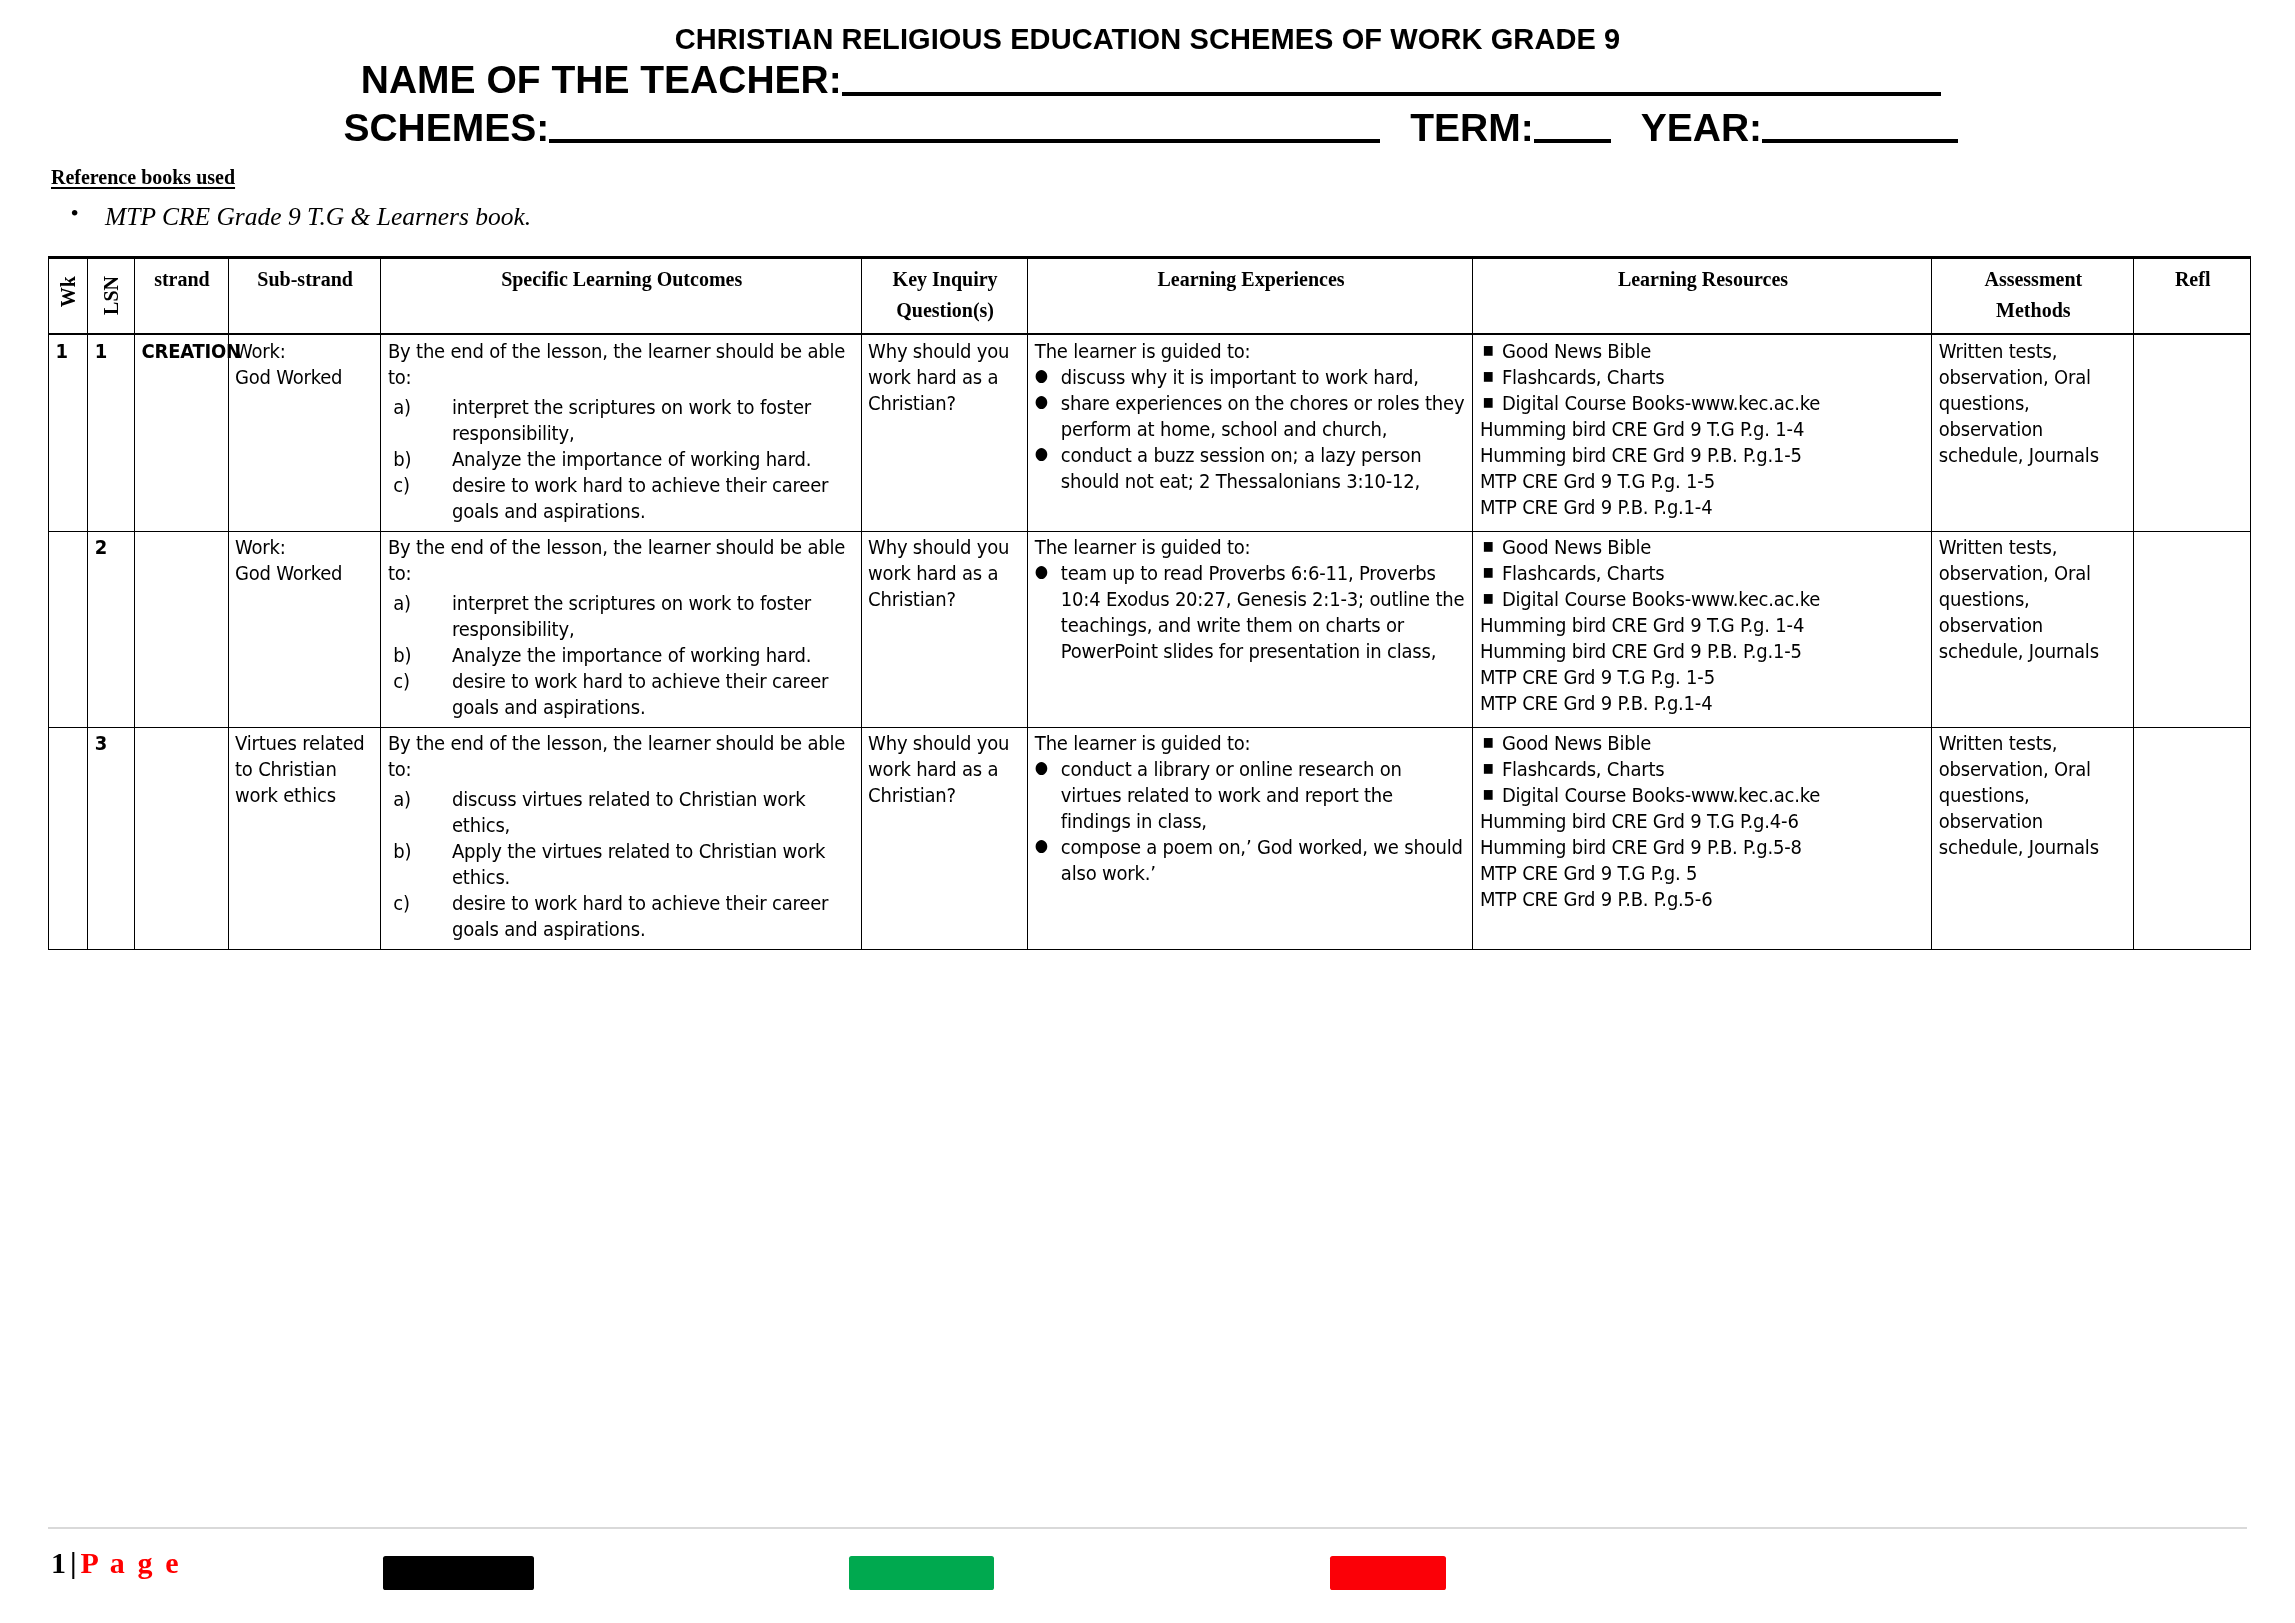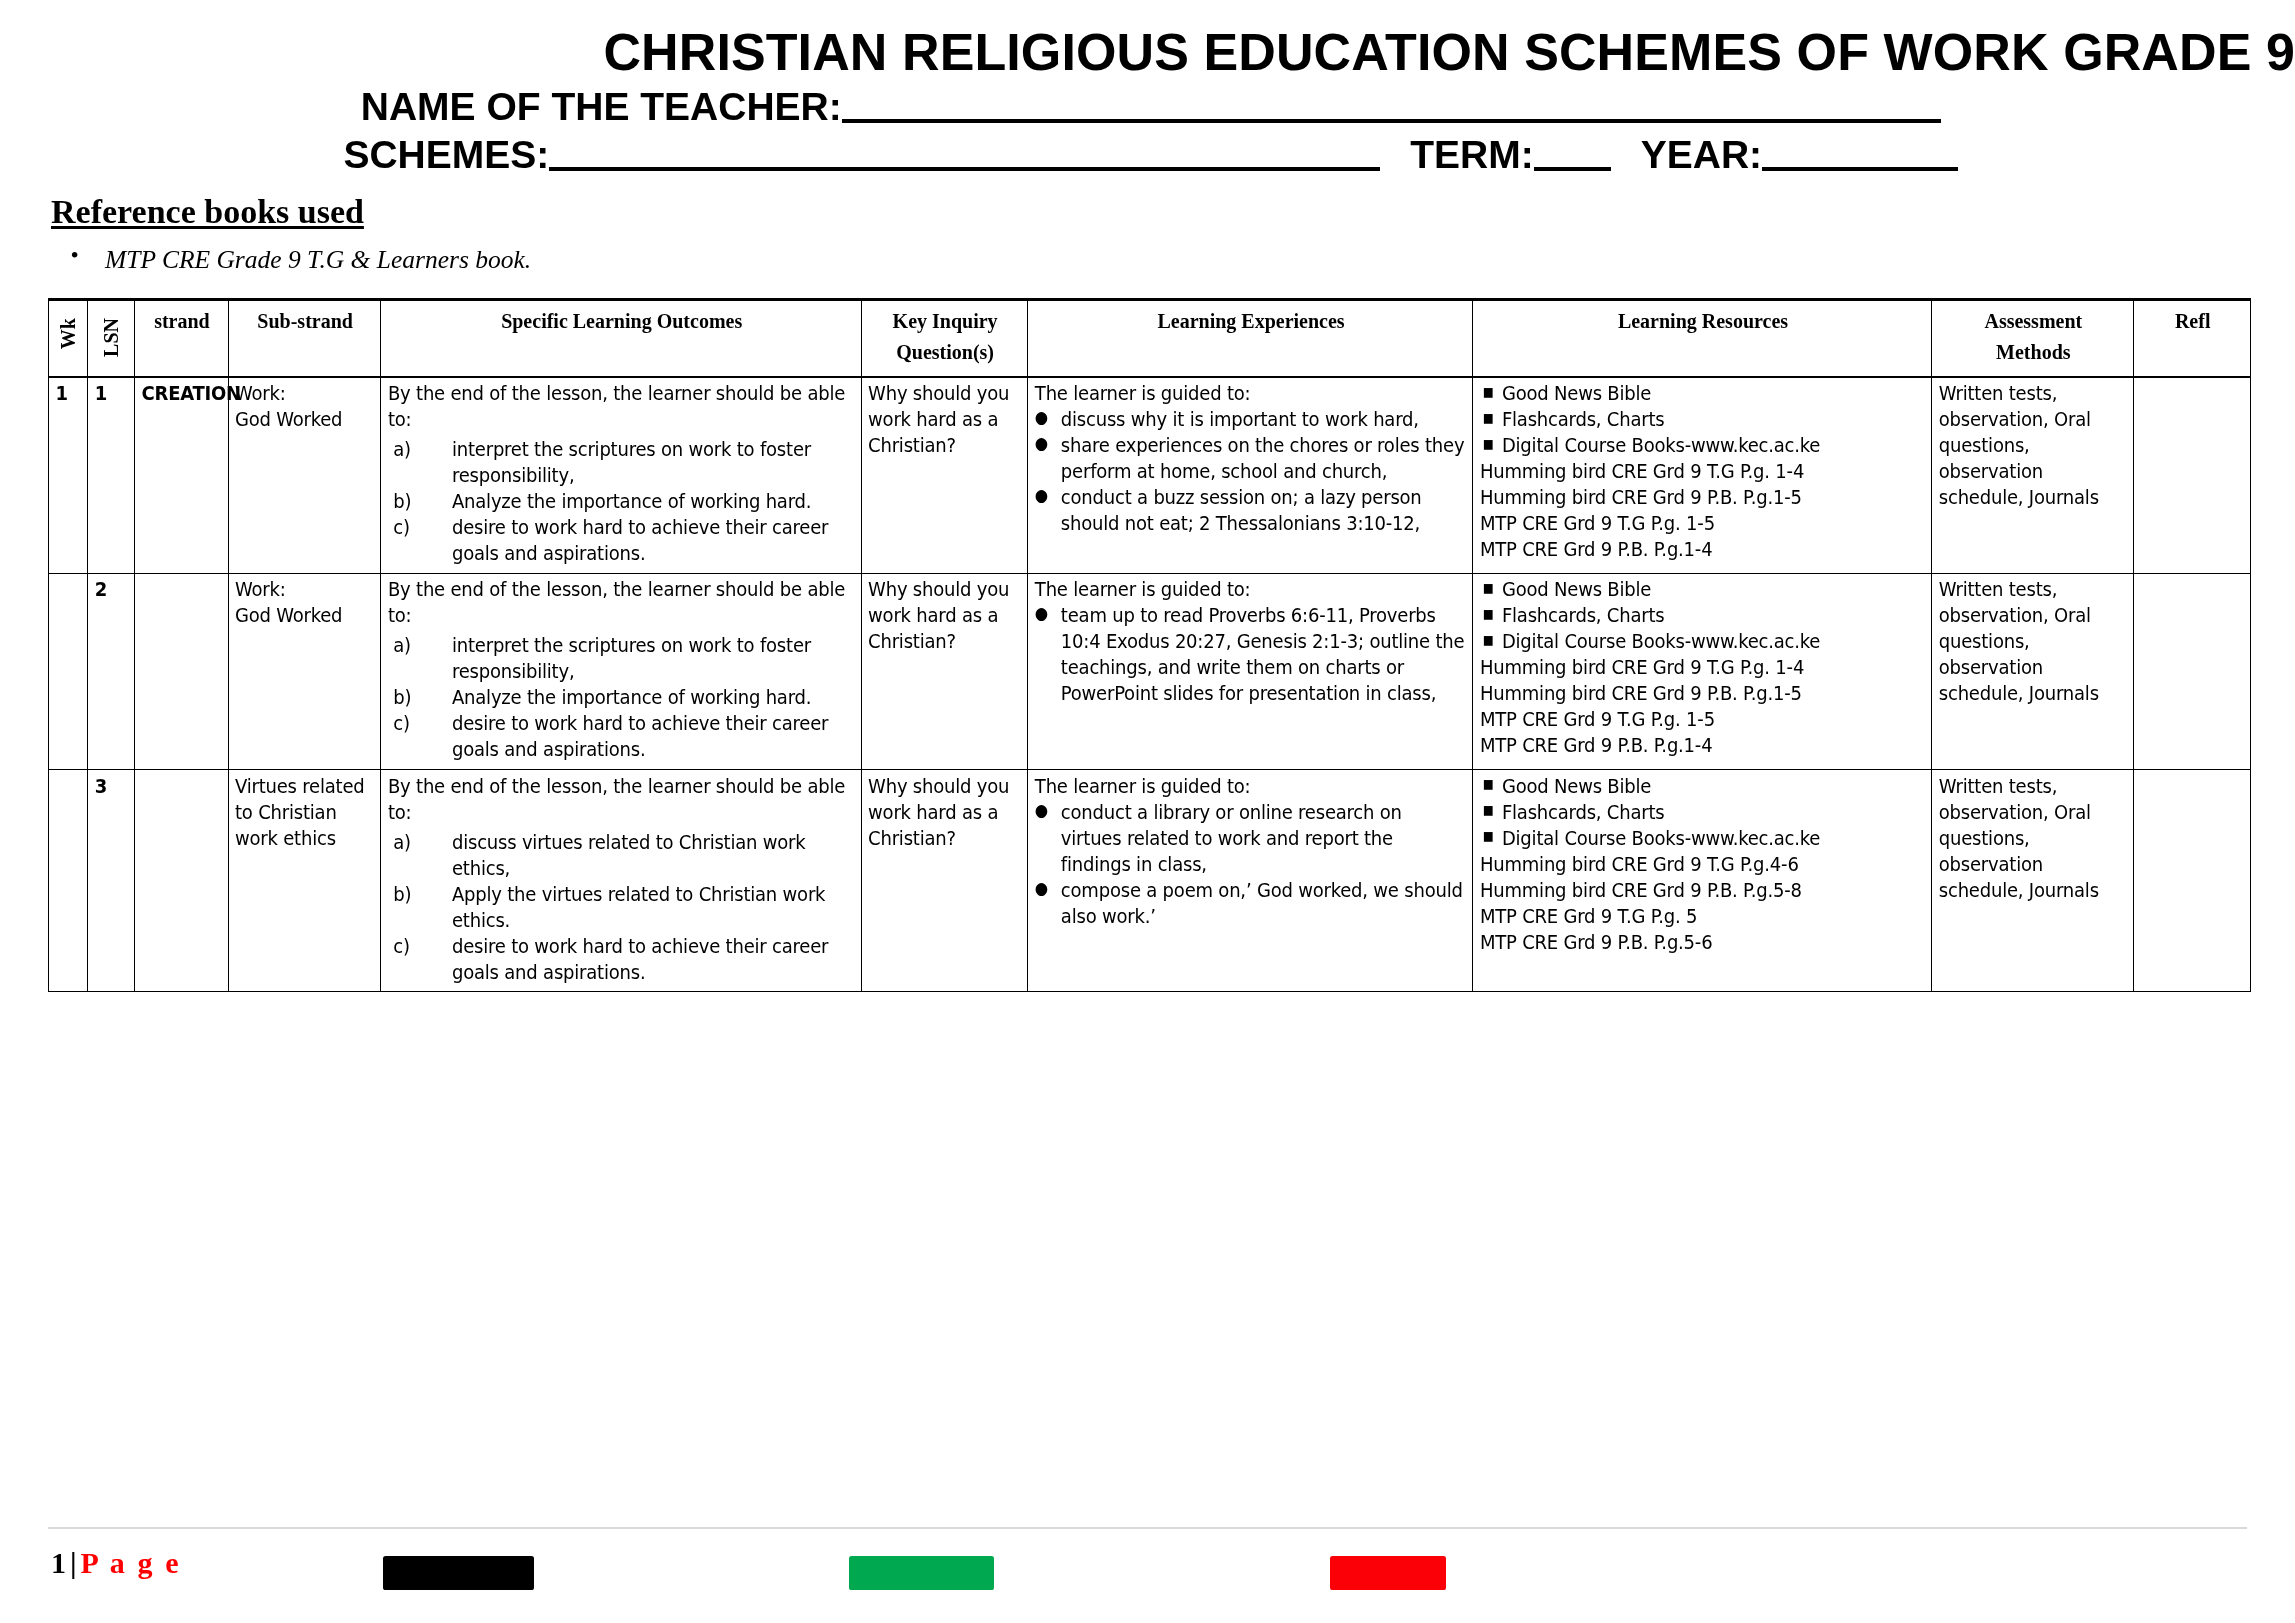--- a/index.html
+++ b/index.html
@@ -19,25 +19,24 @@
   }
 
   
   .doc-header {
     padding-top: 22px;
     text-align: center;
   }
   .doc-title {
     font-family: "Liberation Sans", sans-serif;
     font-weight: bold;
-    font-size: 52px;
+    font-size: 29px;
     letter-spacing: 0.1px;
     line-height: 1.18;
     white-space: nowrap;
-    text-align: right;
   }
   .header-line {
     font-family: "Liberation Sans", sans-serif;
     font-weight: bold;
     font-size: 39px;
     line-height: 1.22;
     white-space: nowrap;
     padding-left: 6.5px;
   }
   .ul-rule {
@@ -51,21 +50,21 @@
   .ul-year    { width: 196px; }
   .gap-sm { display: inline-block; width: 30px; }
 
   
   .refs {
     margin: 14.4px 0 0 51px;
   }
   .refs-heading {
     font-family: "Liberation Serif", serif;
     font-weight: bold;
-    font-size: 34px;
+    font-size: 20px;
     text-decoration: underline;
     text-underline-offset: 2.6px;
   }
   .refs-list {
     margin: 15.7px 0 0 0;
     padding: 0;
     list-style: none;
   }
   .refs-list li {
     position: relative;

